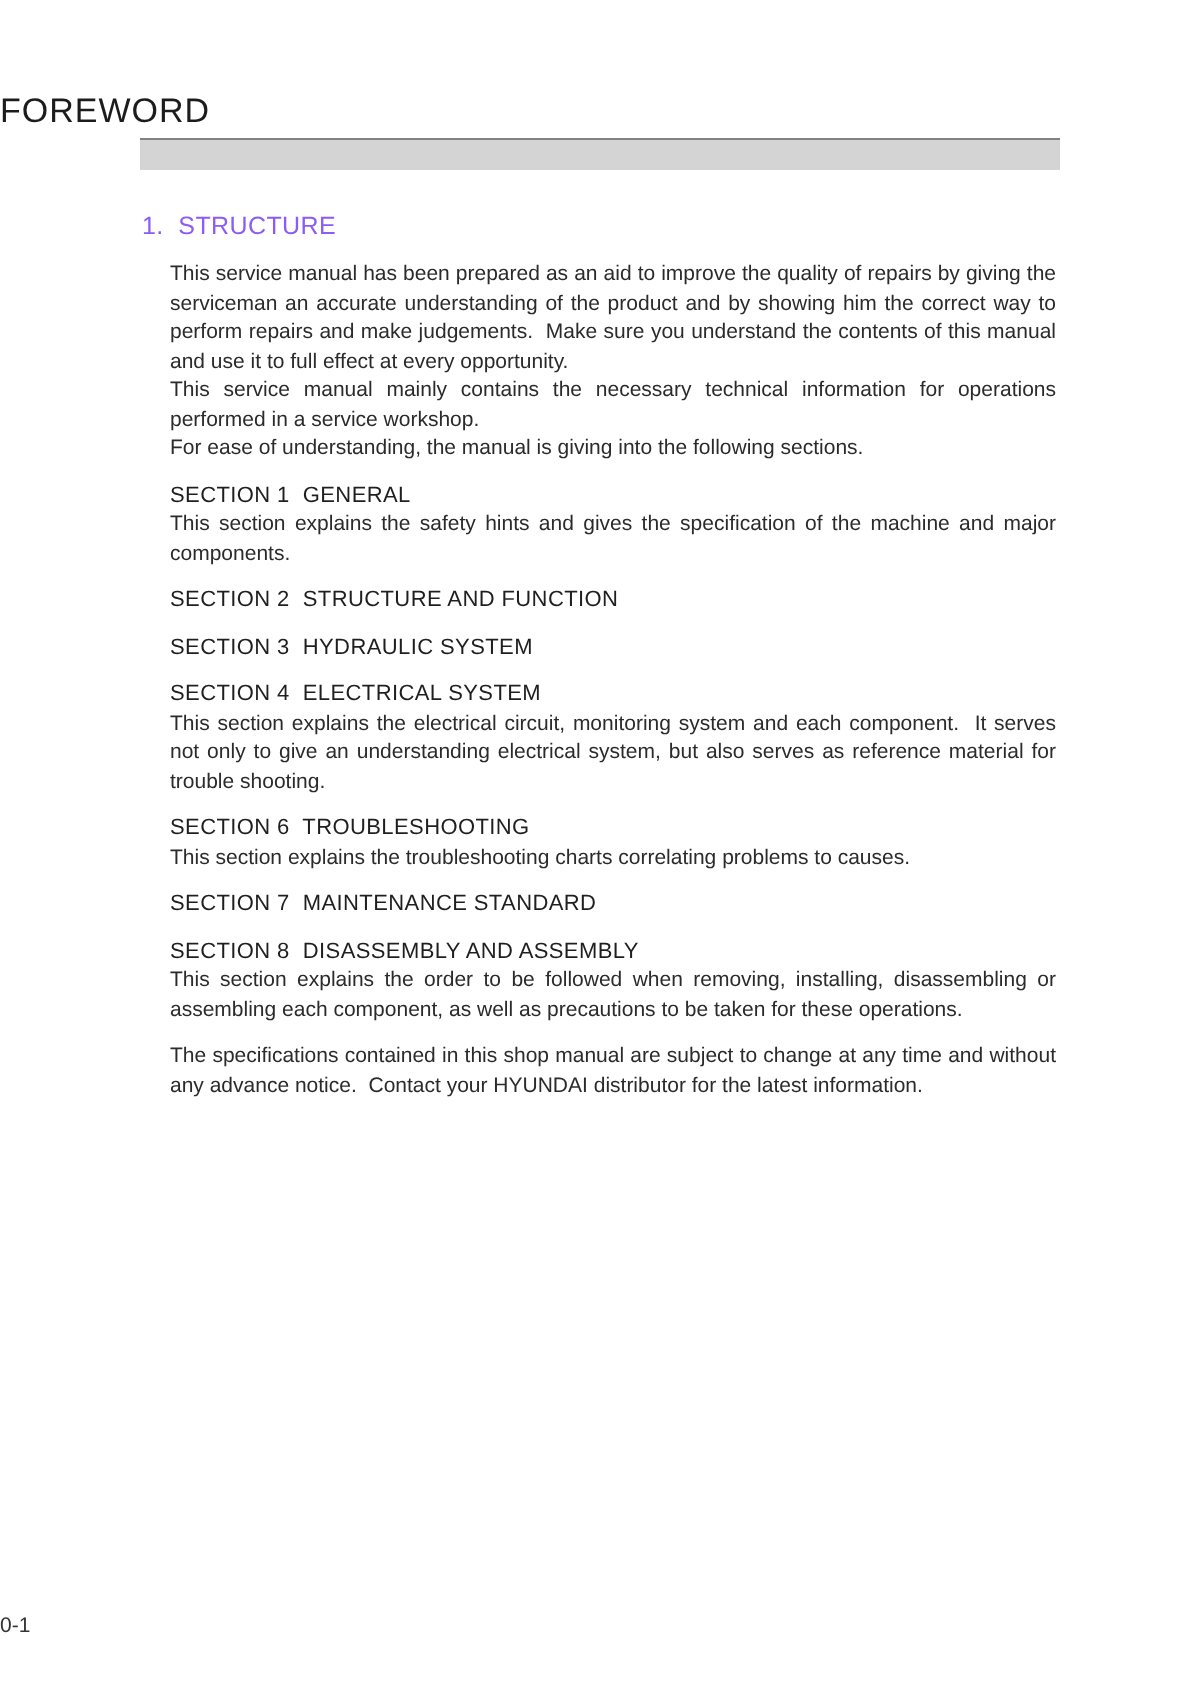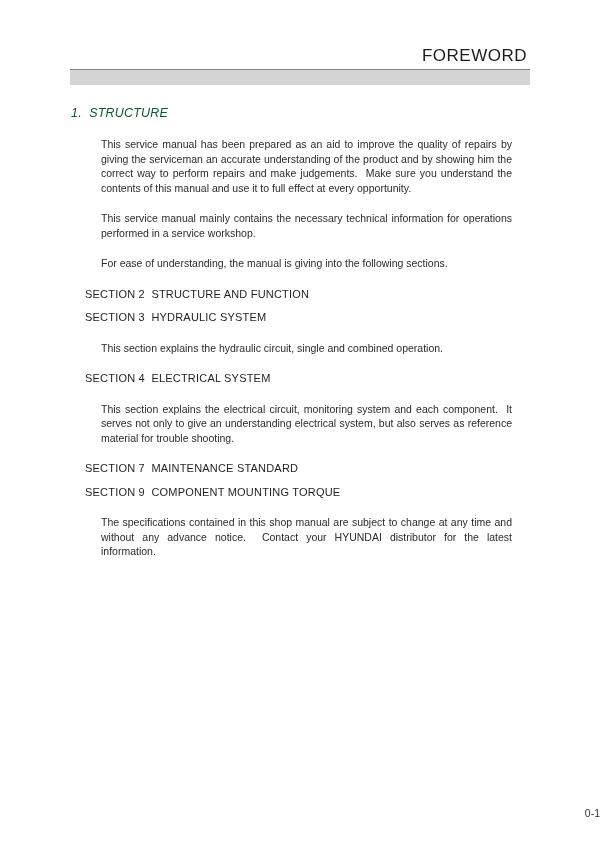--- a/index.html
+++ b/index.html
@@ -8,105 +8,113 @@
     width: 600px;
     height: 849px;
     background: #ffffff;
     font-family: "Liberation Sans", sans-serif;
     color: #2b2b2b;
     overflow: hidden;
     box-sizing: border-box;
   }
   .header-title {
     padding: 46px 73px 0 0;
-    text-align: right;
     font-size: 17px;
     line-height: 20px;
     letter-spacing: 0.5px;
     color: #1c1c1c;
   }
   .header-bar {
     margin: 3px 70px 0 70px;
     height: 15px;
     background: #d4d4d4;
     border-top: 1.5px solid #828282;
   }
   .struct-heading {
     margin: 21px 72px 9px 71px;
     font-size: 12.5px;
     font-weight: 400;
     line-height: 15px;
-    color: #14532d;
+    color: #8b5cf6;
     letter-spacing: 0.2px;
-    font-style: italic;
   }
   .content {
     margin: 0 72px 0 85px;
     font-size: 10.5px;
     line-height: 14.5px;
     text-align: justify;
     color: #2b2b2b;
   }
-  .content p { margin: 16px; }
+  .content p { margin: 0; }
   .section { margin-top: 9px; }
   .section-heading {
     font-size: 11px;
     line-height: 14.5px;
     letter-spacing: 0.2px;
     color: #1f1f1f;
   }
   .closing { margin-top: 13px; }
   .footer {
     position: absolute;
     left: 0; right: 0;
     bottom: 30px;
-    text-align: right;
+    text-align: left;
     font-size: 10.5px;
     color: #333333;
   }
 </style>
 </head>
 <body>
 
 <div class="page">
 
   <div class="header-title">FOREWORD</div>
   <div class="header-bar"></div>
 
   <div class="struct-heading">1.&nbsp; STRUCTURE</div>
 
   <div class="content">
     <p>This service manual has been prepared as an aid to improve the quality of repairs by giving the serviceman an accurate understanding of the product and by showing him the correct way to perform repairs and make judgements.&nbsp; Make sure you understand the contents of this manual and use it to full effect at every opportunity.</p>
     <p>This service manual mainly contains the necessary technical information for operations performed in a service workshop.</p>
     <p>For ease of understanding, the manual is giving into the following sections.</p>
 
+    <div class="section">
+      <div class="section-heading">SECTION 1&nbsp; GENERAL</div>
+      <p class="section-body">This section explains the safety hints and gives the specification of the machine and major components.</p>
+    </div>
 
     <div class="section">
       <div class="section-heading">SECTION 2&nbsp; STRUCTURE AND FUNCTION</div>
     </div>
 
     <div class="section">
       <div class="section-heading">SECTION 3&nbsp; HYDRAULIC SYSTEM</div>
-      <p class="section-body">This section explains the hydraulic circuit, single and combined operation.</p>
     </div>
 
     <div class="section">
       <div class="section-heading">SECTION 4&nbsp; ELECTRICAL SYSTEM</div>
       <p class="section-body">This section explains the electrical circuit, monitoring system and each component.&nbsp; It serves not only to give an understanding electrical system, but also serves as reference material for trouble shooting.</p>
     </div>
 
 
+    <div class="section">
+      <div class="section-heading">SECTION 6&nbsp; TROUBLESHOOTING</div>
+      <p class="section-body">This section explains the troubleshooting charts correlating problems to causes.</p>
+    </div>
 
     <div class="section">
       <div class="section-heading">SECTION 7&nbsp; MAINTENANCE STANDARD</div>
     </div>
 
+    <div class="section">
+      <div class="section-heading">SECTION 8&nbsp; DISASSEMBLY AND ASSEMBLY</div>
+      <p class="section-body">This section explains the order to be followed when removing, installing, disassembling or assembling each component, as well as precautions to be taken for these operations.</p>
+    </div>
 
     <div class="section">
-      <div class="section-heading">SECTION 9&nbsp; COMPONENT MOUNTING TORQUE</div>
     </div>
 
     <p class="closing">The specifications contained in this shop manual are subject to change at any time and without any advance notice.&nbsp; Contact your HYUNDAI distributor for the latest information.</p>
   </div>
 
   <div class="footer">
     <span>0-1</span>
   </div>
 
 </div>

